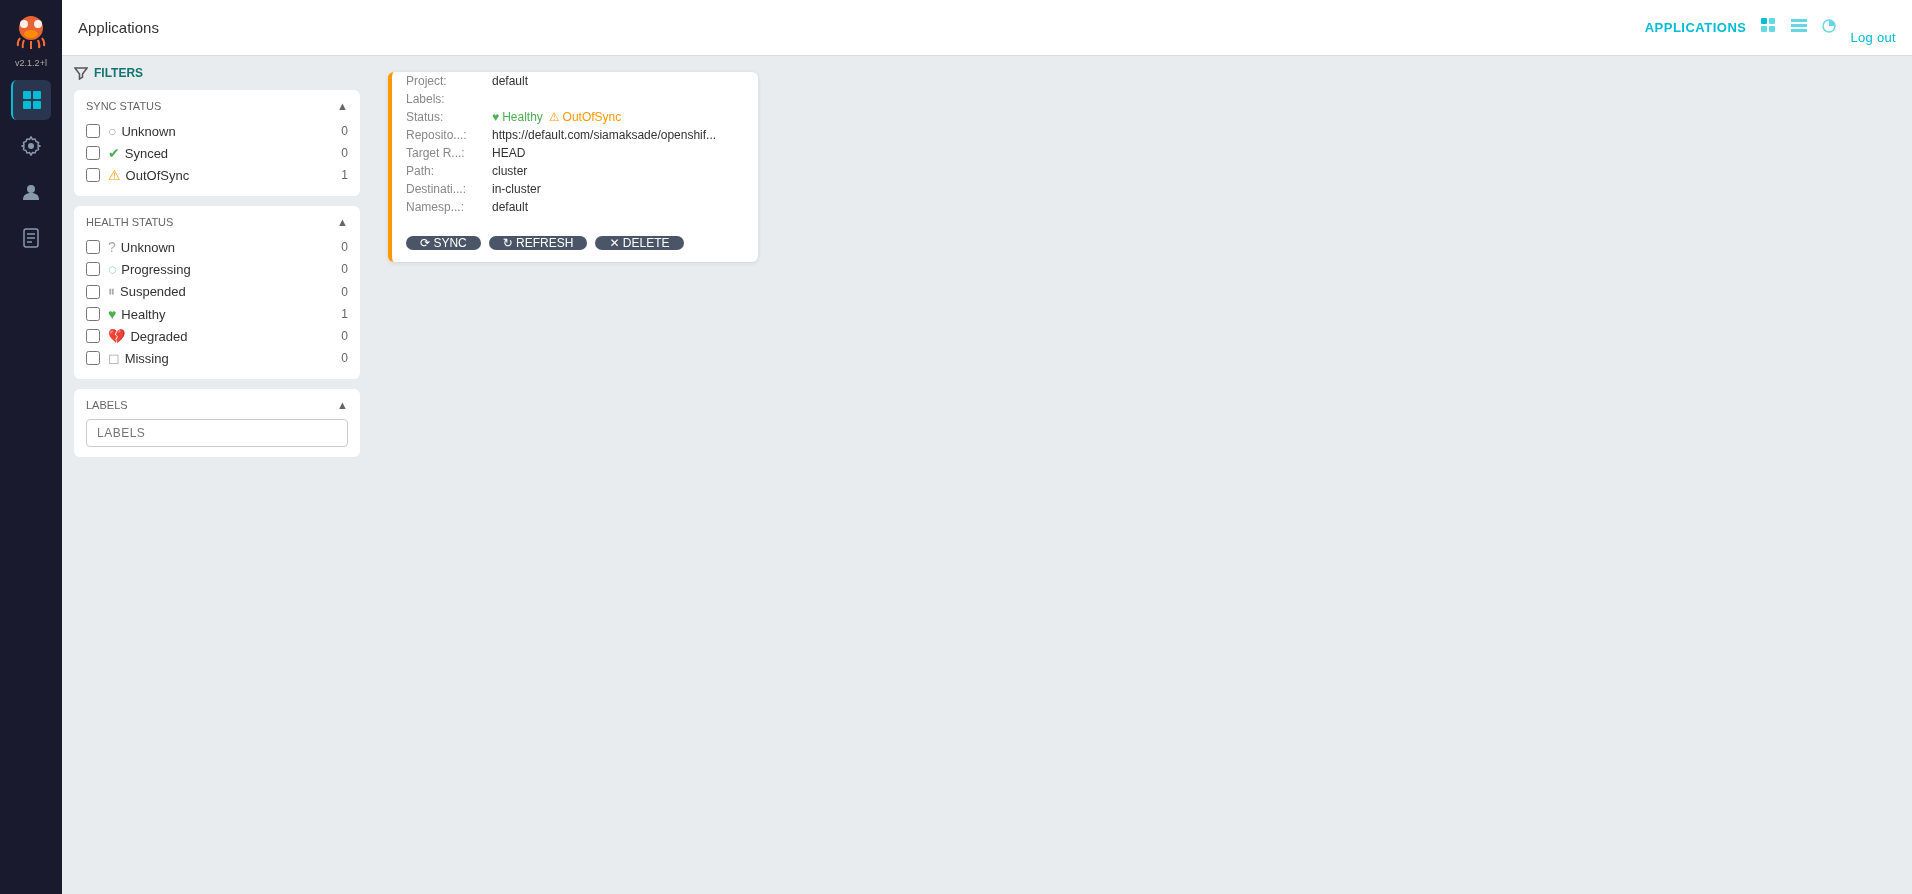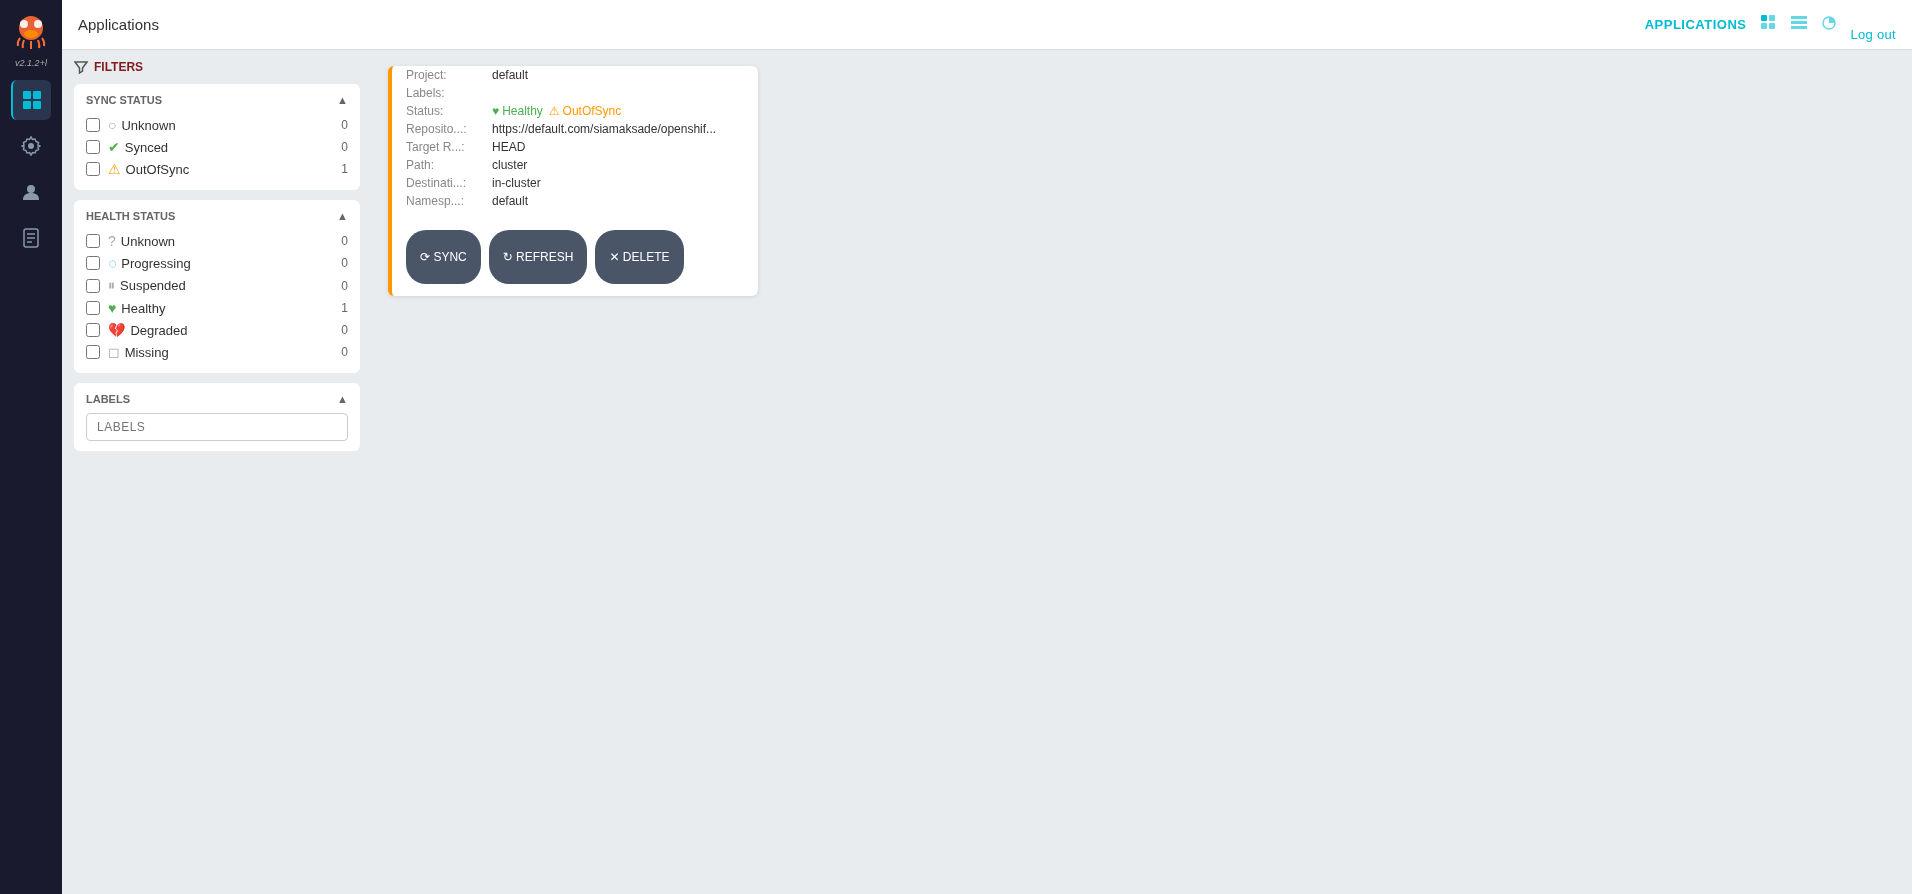--- a/index.html
+++ b/index.html
@@ -15,42 +15,42 @@
       padding: 10px 0;
       flex-shrink: 0;
       gap: 6px;
     }
     .sidebar-logo {
       width: 42px; height: 42px;
       margin-bottom: 8px;
       display: flex; align-items: center; justify-content: center;
     }
     .sidebar-version {
-      color: #aaa; font-size: 9px; margin-top: -8px; margin-bottom: 6px; font-style: italic;
+      color: #aaa; font-size: 9px; margin-top: -8px; margin-bottom: 6px;
     }
     .sidebar-icon {
       width: 40px; height: 40px;
       display: flex; align-items: center; justify-content: center;
       border-radius: 6px; cursor: pointer; color: #8899aa;
       font-size: 18px;
     }
     .sidebar-icon.active { background: #2a3550; color: #00bcd4; border-left: 2px solid #00bcd4; }
 
     
     .main-wrapper {
       flex: 1;
       display: flex;
       flex-direction: column;
       overflow: hidden;
     }
 
     
     .topbar {
       background: #fff;
-      height: 50px;
+      height: 56px;
       display: flex;
       align-items: center;
       padding: 0 16px;
       border-bottom: 1px solid #ddd;
       gap: 12px;
       flex-shrink: 0;
     }
     .topbar-title {
       font-size: 15px;
       font-weight: 500;
@@ -129,30 +129,30 @@
     
     .filter-panel {
       width: 310px;
       background: #e8ecef;
       padding: 10px 12px;
       overflow-y: auto;
       flex-shrink: 0;
     }
     .filter-header {
       display: flex; align-items: center; gap: 6px;
-      color: #7f1d1d; font-size: 12px; font-weight: 600;
+      color: #0f766e; font-size: 12px; font-weight: 600;
       margin-bottom: 10px; text-transform: uppercase;
     }
     .filter-section {
       background: #fff; border-radius: 6px; margin-bottom: 10px;
       padding: 10px 12px;
     }
     .filter-section-header {
       display: flex; align-items: flex-end; justify-content: space-between;
-      font-size: 11px; font-weight: 700; color: #666; text-transform: uppercase;
+      font-size: 11px; font-weight: 400; color: #666; text-transform: uppercase;
       margin-bottom: 8px; cursor: pointer;
     }
     .filter-row {
       display: flex; align-items: center; gap: 8px;
       padding: 3px 0; cursor: pointer;
     }
     .filter-row input[type="checkbox"] {
       width: 14px; height: 14px; cursor: pointer;
     }
     .filter-label {
@@ -232,21 +232,21 @@
     .badge-outofsync {
       display: flex; align-items: center; gap: 3px; color: #ff9800; font-size: 12px;
     }
     .app-card-actions {
       display: flex; gap: 8px;
       padding: 10px 14px 12px;
     }
     .btn-action {
       background: #4a5568; color: #fff;
       border: none; border-radius: 20px;
-      padding: 20px 14px; cursor: pointer;
+      padding: 0 14px; cursor: pointer;
       font-size: 12px; font-weight: 500;
       display: flex; align-items: center; gap: 5px;
     }
   </style>
 </head>
 <body>
 
 <div class="sidebar">
   <div class="sidebar-logo">
     <svg width="38" height="38" viewBox="0 0 38 38">

